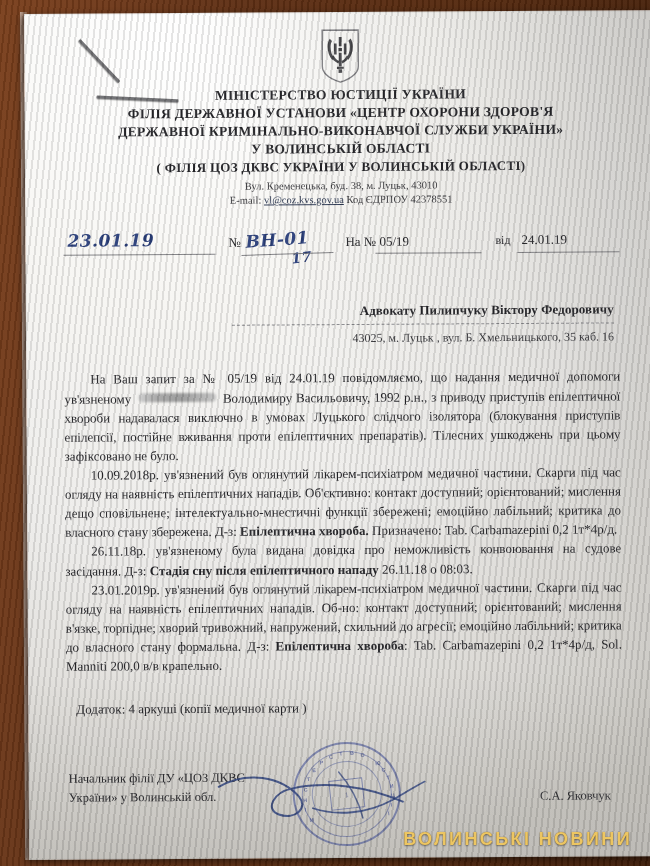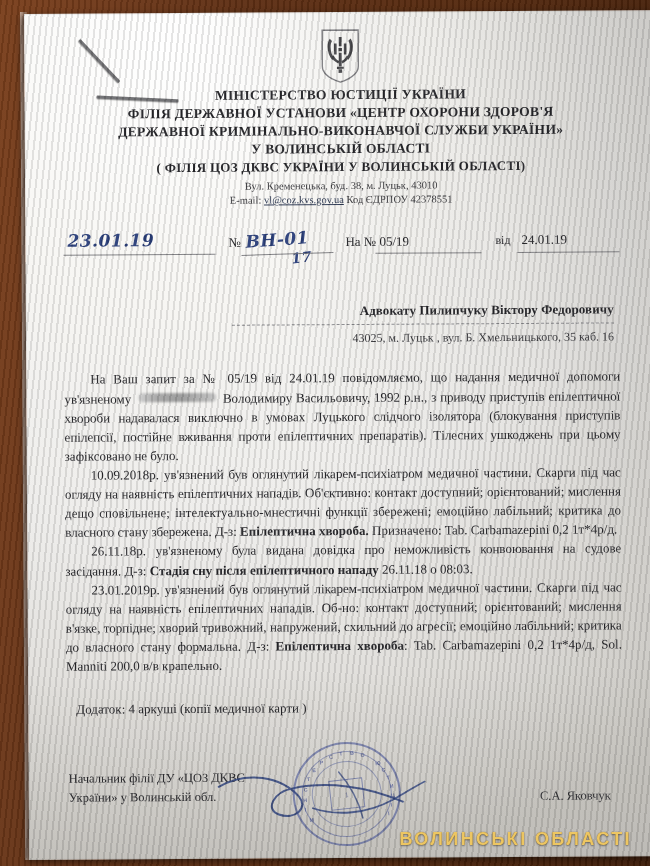--- a/index.html
+++ b/index.html
@@ -323,15 +323,15 @@
           <path d="M96 52 C120 60, 150 58, 176 44 C190 36, 200 30, 208 26" fill="none" stroke="#2b3f7a" stroke-width="1.8" stroke-linecap="round" opacity=".8"></path>
           <path d="M122 16 C134 30, 142 46, 146 62" fill="none" stroke="#2b3f7a" stroke-width="1.5" stroke-linecap="round" opacity=".7"></path>
         </svg>
 
         <div id="sig-name">С.А. Яковчук</div>
       </div>
 
     </div>
   </div>
 
-  <div id="watermark">ВОЛИНСЬКІ ОБЛАСТІ</div>
+  <div id="watermark">ВОЛИНСЬКІ НОВИНИ</div>
 
 </div>
 
 </body></html>

